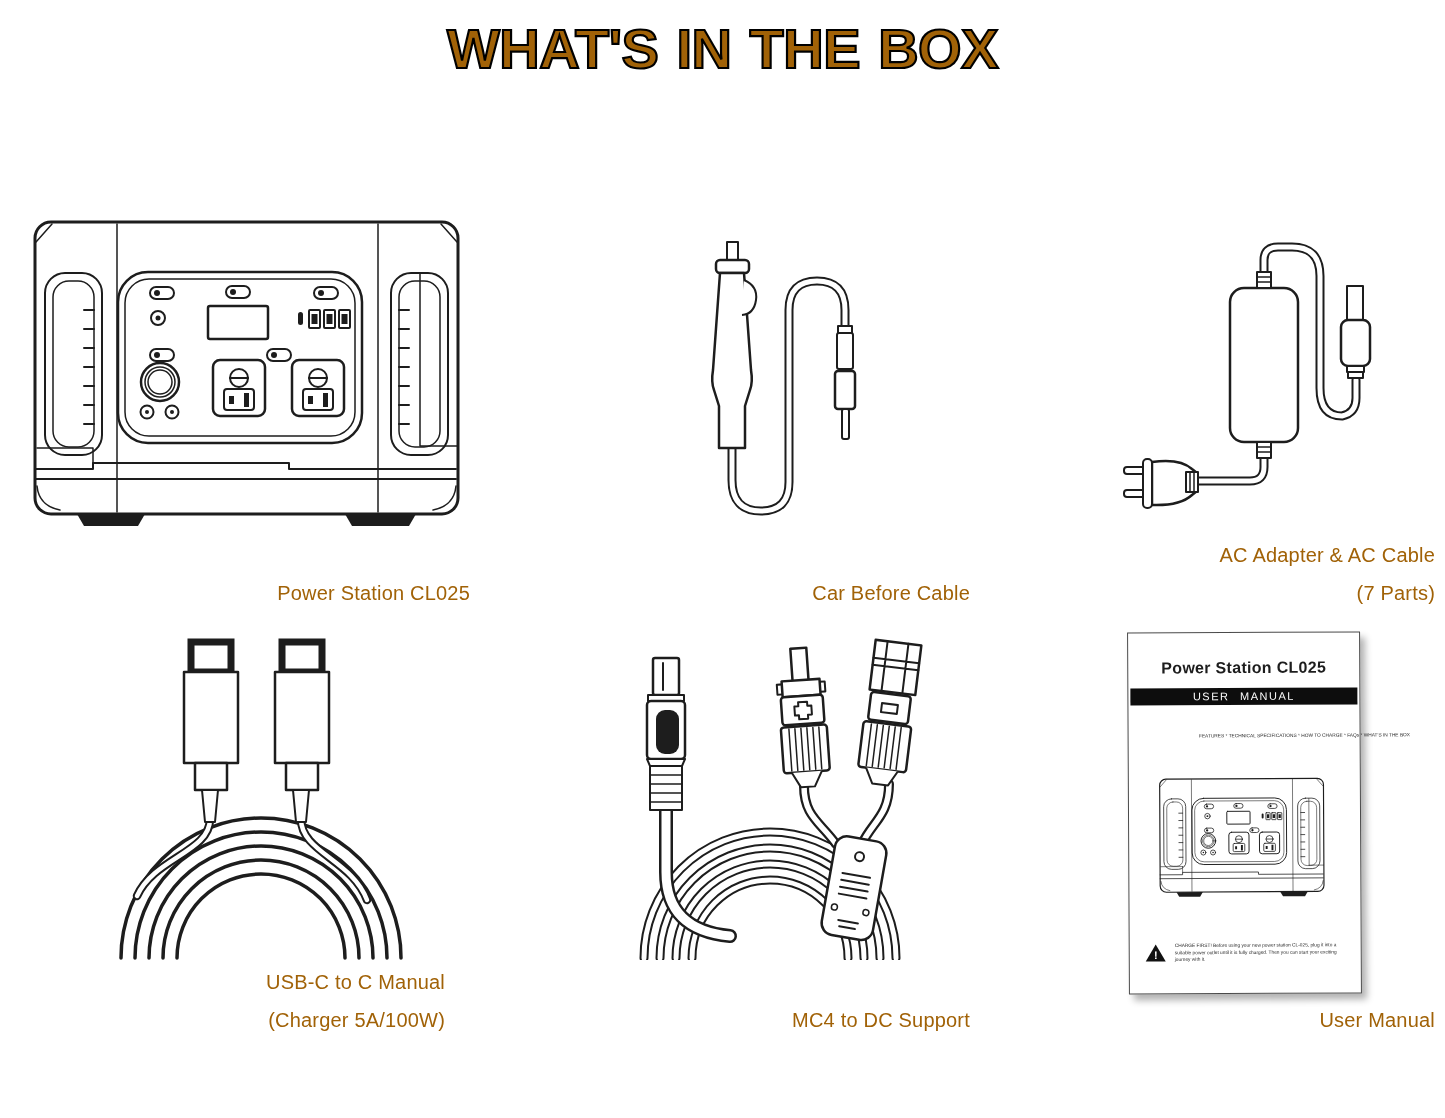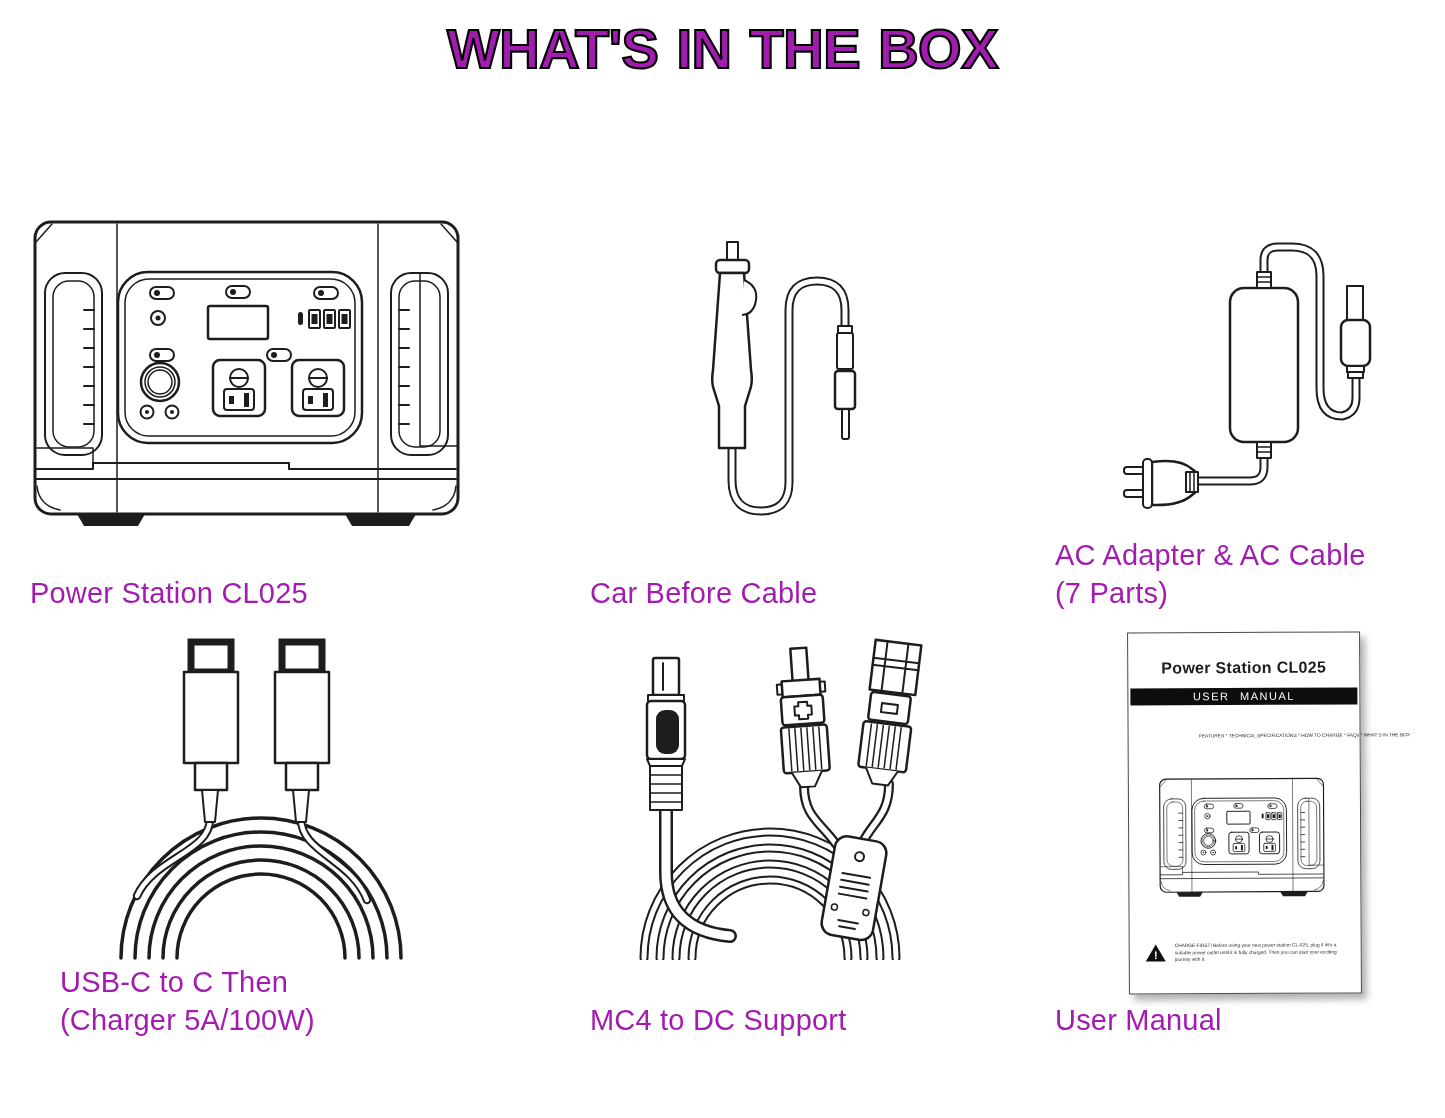--- a/index.html
+++ b/index.html
@@ -1,23 +1,23 @@
 <!DOCTYPE html>
 <html><head>
 <meta charset="utf-8">
 <style>
   html,body{margin:0;padding:0;background:#ffffff;}
   .stage{position:relative;width:1445px;height:1118px;background:#fff;overflow:hidden;
          font-family:"Liberation Sans",sans-serif;color:#1d1d1d;}
   .page-title{position:absolute;top:16px;left:0;width:100%;text-align:center;
               font-size:56px;font-weight:700;letter-spacing:-0.5px;word-spacing:3px;
-              -webkit-text-stroke:2.2px #000;color:#a21caf;}
+              -webkit-text-stroke:2.2px #000;color:#a16207;}
   .fig{position:absolute;}
-  .caption{position:absolute;text-align:left;font-size:29px;line-height:38px;
-           color:#a21caf;letter-spacing:0.2px;}
+  .caption{position:absolute;text-align:right;font-size:20px;line-height:38px;
+           color:#a16207;letter-spacing:0.2px;}
   
   .ln{fill:none;stroke:#1d1d1d;stroke-width:2;stroke-linejoin:round;stroke-linecap:round;}
   .ln15{fill:none;stroke:#1d1d1d;stroke-width:1.5;stroke-linejoin:round;stroke-linecap:round;}
   .ln25{fill:none;stroke:#1d1d1d;stroke-width:2.5;stroke-linejoin:round;stroke-linecap:round;}
   .ln3{fill:none;stroke:#1d1d1d;stroke-width:3;stroke-linejoin:round;stroke-linecap:round;}
   .wfill{fill:#ffffff;stroke:#1d1d1d;stroke-width:2.5;stroke-linejoin:round;}
   .wfill2{fill:#ffffff;stroke:#1d1d1d;stroke-width:2;stroke-linejoin:round;}
   .kfill{fill:#1d1d1d;stroke:none;}
   .cabK{fill:none;stroke:#1d1d1d;stroke-width:9;stroke-linecap:round;}
   .cabW{fill:none;stroke:#ffffff;stroke-width:5;stroke-linecap:round;}
@@ -228,21 +228,21 @@
       <path class="wfill2" d="M112,170 H128 L125,202 H115 Z"></path>
     </g>
     <g>
       <rect x="192" y="22" width="40" height="30" fill="#ffffff" stroke="#1d1d1d" stroke-width="7"></rect>
       <rect x="185" y="52" width="54" height="91" class="wfill"></rect>
       <rect x="196" y="143" width="32" height="27" class="wfill"></rect>
       <path class="wfill2" d="M203,170 H219 L216,202 H206 Z"></path>
     </g>
   </svg>
   <div class="caption" style="left:60px;top:963px;width:385px">
-    <div>USB-C to C Then</div>
+    <div>USB-C to C Manual</div>
     <div>(Charger 5A/100W)</div>
   </div>
 
   <svg class="fig" style="left:600px;top:620px" width="360" height="340" viewBox="0 0 360 340">
     <g>
       <path class="cabK" d="M44,338 A126,126 0 0 1 296,338"></path>
       <path class="cabK" d="M60,338 A110,110 0 0 1 280,338"></path>
       <path class="cabK" d="M76,338 A94,94 0 0 1 264,338"></path>
       <path class="cabK" d="M92,338 A78,78 0 0 1 248,338"></path>
       <path class="cabW" d="M44,338 A126,126 0 0 1 296,338"></path>

